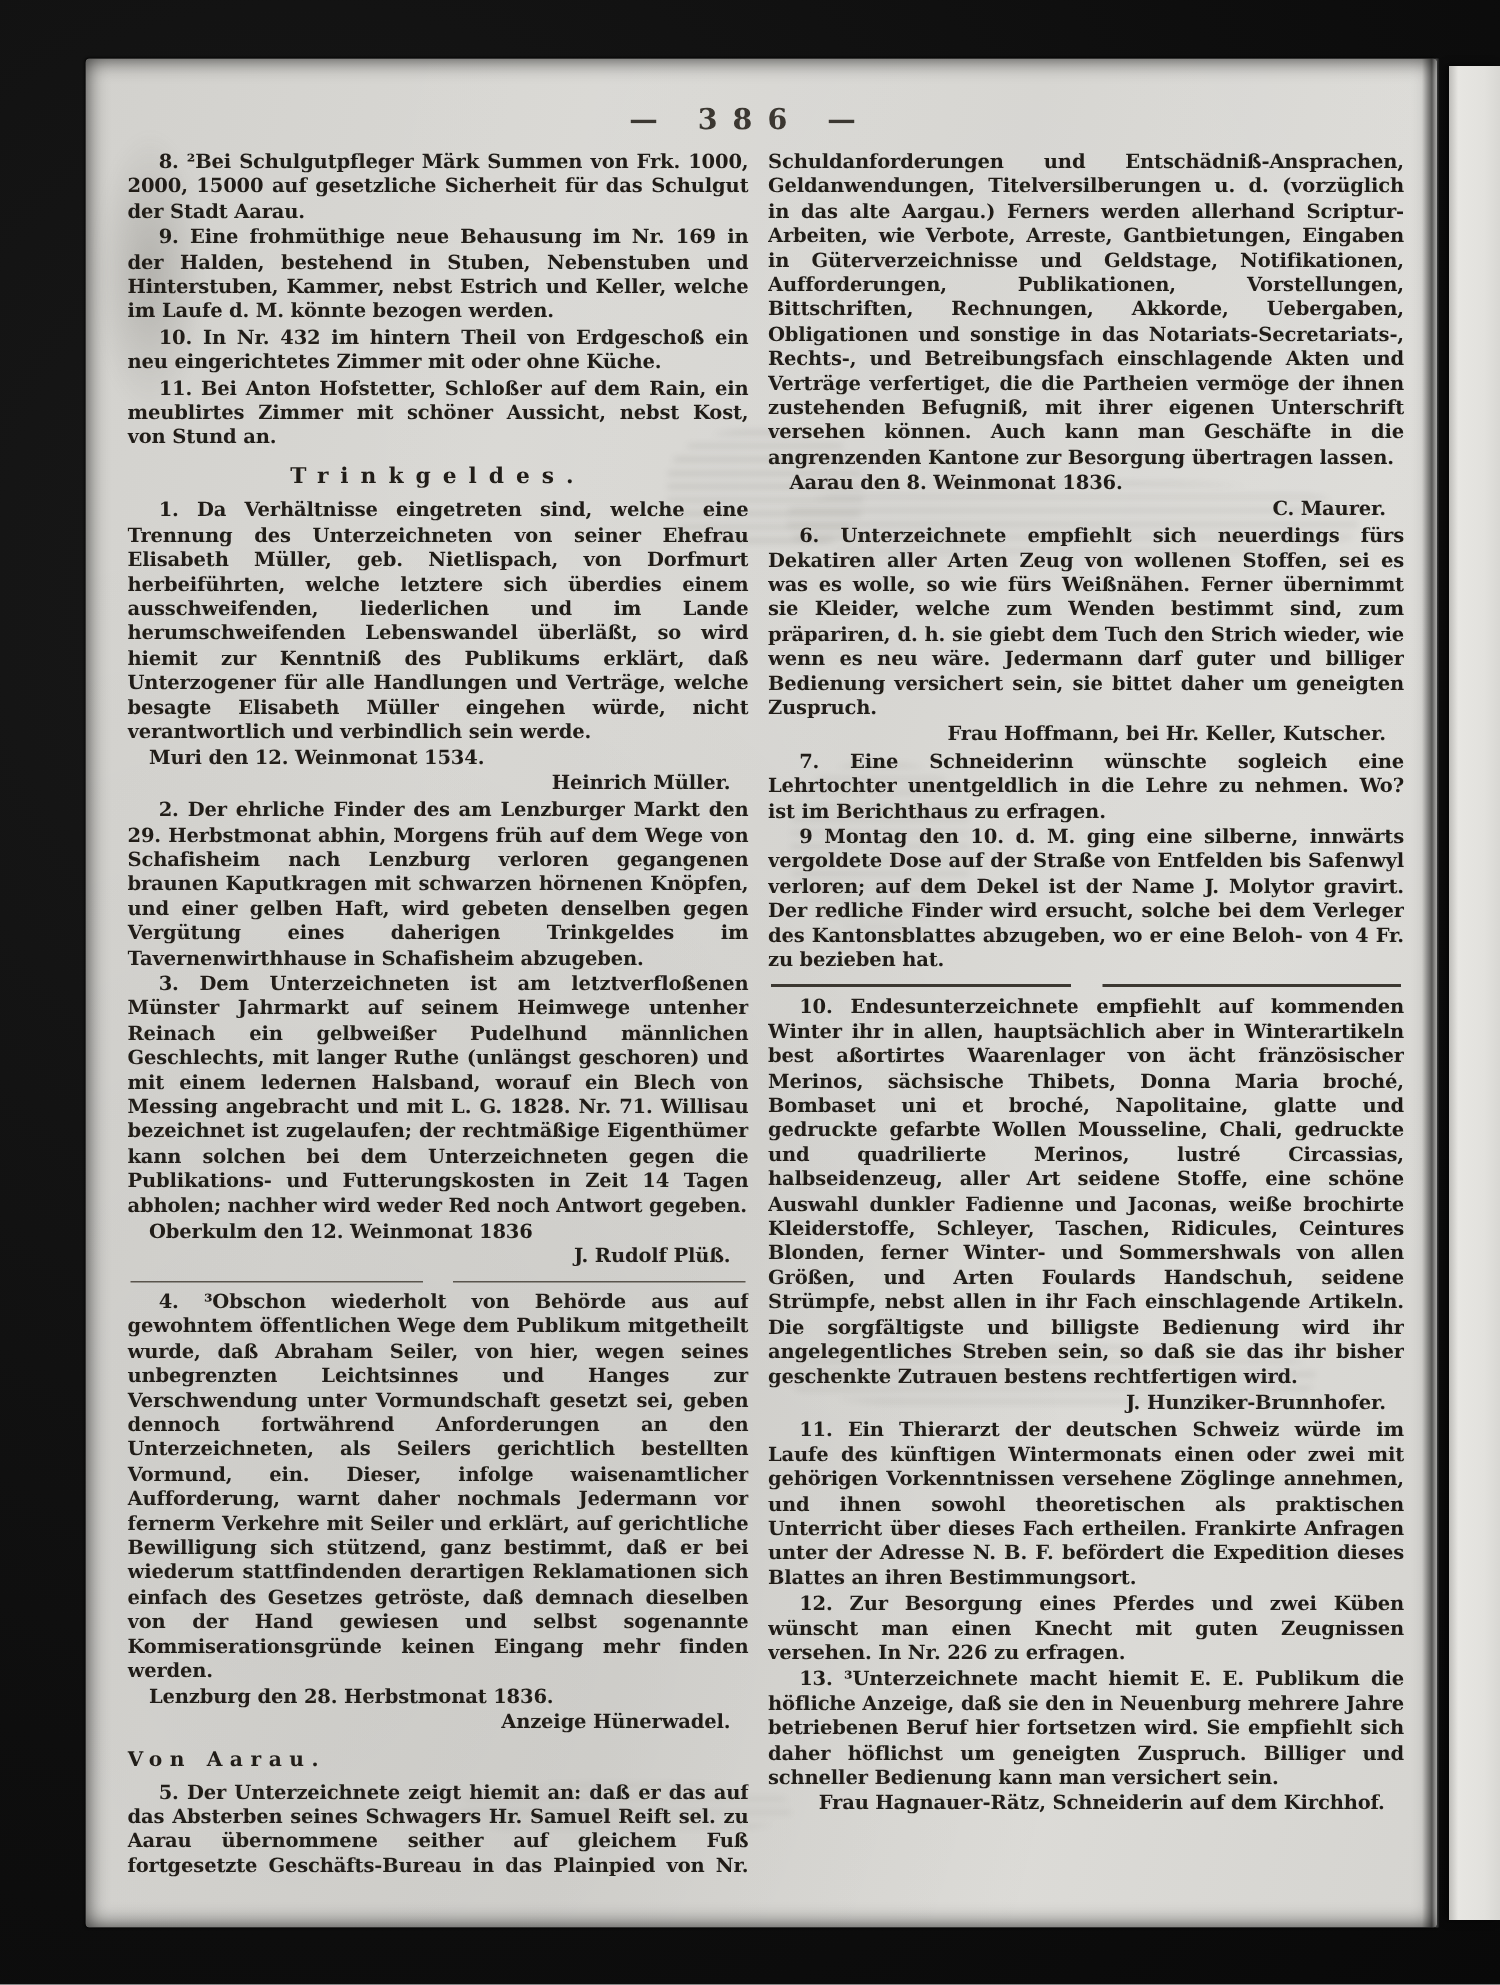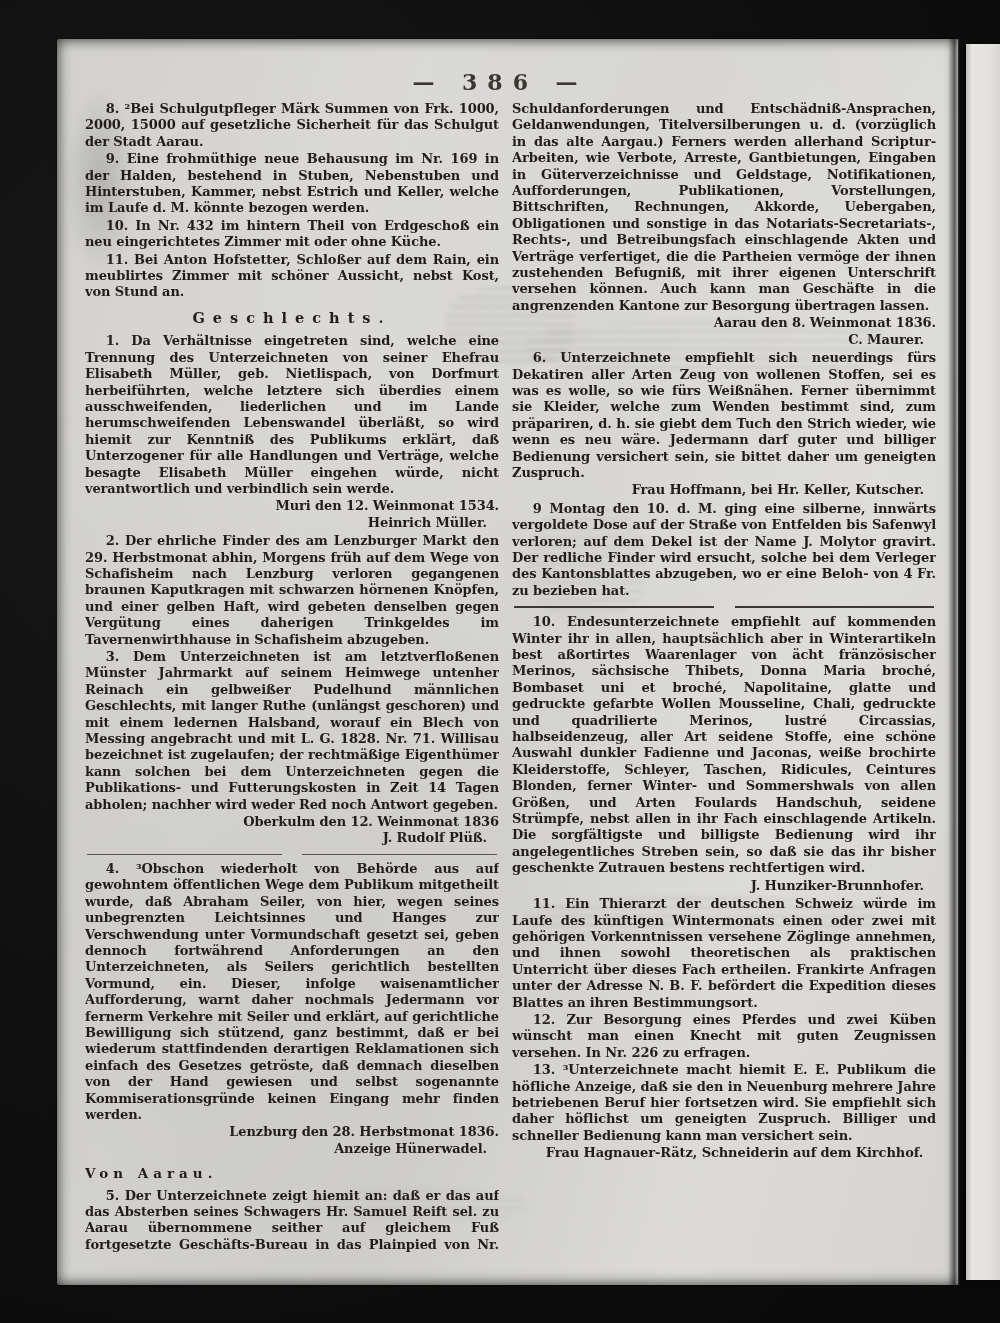--- a/index.html
+++ b/index.html
@@ -24,28 +24,28 @@
     background:linear-gradient(90deg, rgba(0,0,0,0), rgba(0,0,0,.45) 55%, rgba(255,255,255,.25) 80%, rgba(0,0,0,.6) 100%);
     pointer-events:none;
   }
   .sliver{
     position:absolute;left:966px;top:44px;width:34px;height:1236px;
     background:linear-gradient(90deg,#bdbcb8 0%,#e7e6e2 18%,#e2e1dd 70%,#d8d7d3 100%);
     box-shadow:-3px 0 5px rgba(0,0,0,.55);
   }
   .page-header{
     position:absolute;top:30px;left:0;width:886px;text-align:center;
-    font-size:22px;letter-spacing:10px;color:#3b3731;font-weight:bold;
+    font-size:19px;letter-spacing:10px;color:#3b3731;font-weight:bold;
   }
   .col{position:absolute;top:62px;overflow:hidden;height:1152px;
     font-size:13px;line-height:16.4px;font-weight:bold;letter-spacing:-0.1px;}
   .col-left{left:28px;width:414px;}
   .col-right{left:455px;width:424px;}
   .para{margin:0 0 1px 0;text-indent:1.6em;text-align:justify;}
-  .dateline{margin:1px 0 0 0;text-indent:1.1em;text-align:right;}
+  .dateline{margin:1px 0 0 0;text-indent:1.1em;text-align:left;}
   .sig{margin:0 0 2px 0;text-align:right;padding-right:12px;}
   .plain{margin:0 0 2px 0;}
   .indented{margin:0;padding-left:2.6em;text-indent:0;text-align:left;}
   .heading{margin:9px 0 7px 0;text-align:center;letter-spacing:8px;font-size:14.5px;}
   .heading-small{margin:8px 0 6px 0;text-align:left;letter-spacing:5px;font-size:13.5px;}
   .rule{display:flex;justify-content:space-between;margin:7px 2px 6px 2px;}
   .rule span{display:block;width:47.5%;}
   .rule-thin span{border-top:1.6px solid #59544c;}
   .rule-thick span{border-top:2.4px solid #3c3831;}
   .smudge{position:absolute;pointer-events:none;filter:blur(2px);opacity:.5;}
@@ -77,21 +77,21 @@
       <i></i>
     </div>
 
   <div class="page-header">—   386   —</div>
 
   <div class="col col-left">
     <p class="para">8. ²Bei Schulgutpfleger Märk Summen von Frk. 1000, 2000, 15000 auf gesetzliche Sicherheit für das Schulgut der Stadt Aarau.</p>
     <p class="para">9. Eine frohmüthige neue Behausung im Nr. 169 in der Halden, bestehend in Stuben, Nebenstuben und Hinterstuben, Kammer, nebst Estrich und Keller, welche im Laufe d. M. könnte bezogen werden.</p>
     <p class="para">10. In Nr. 432 im hintern Theil von Erdgeschoß ein neu eingerichtetes Zimmer mit oder ohne Küche.</p>
     <p class="para">11. Bei Anton Hofstetter, Schloßer auf dem Rain, ein meublirtes Zimmer mit schöner Aussicht, nebst Kost, von Stund an.</p>
-    <h2 class="heading">Geschlechts.</h2>
+    <h2 class="heading">Trinkgeldes.</h2>
     <p class="para">1. Da Verhältnisse eingetreten sind, welche eine Trennung des Unterzeichneten von seiner Ehefrau Elisabeth Müller, geb. Nietlispach, von Dorfmurt herbeiführten, welche letztere sich überdies einem ausschweifenden, liederlichen und im Lande herumschweifenden Lebenswandel überläßt, so wird hiemit zur Kenntniß des Publikums erklärt, daß Unterzogener für alle Handlungen und Verträge, welche besagte Elisabeth Müller eingehen würde, nicht verantwortlich und verbindlich sein werde.</p>
     <p class="dateline">Muri den 12. Weinmonat 1534.</p>
     <p class="sig">Heinrich Müller.</p>
     <p class="para">2. Der ehrliche Finder des am Lenzburger Markt den 29. Herbstmonat abhin, Morgens früh auf dem Wege von Schafisheim nach Lenzburg verloren gegangenen braunen Kaputkragen mit schwarzen hörnenen Knöpfen, und einer gelben Haft, wird gebeten denselben gegen Vergütung eines daherigen Trinkgeldes im Tavernenwirthhause in Schafisheim abzugeben.</p>
     <p class="para">3. Dem Unterzeichneten ist am letztverfloßenen Münster Jahrmarkt auf seinem Heimwege untenher Reinach ein gelbweißer Pudelhund männlichen Geschlechts, mit langer Ruthe (unlängst geschoren) und mit einem ledernen Halsband, worauf ein Blech von Messing angebracht und mit L. G. 1828. Nr. 71. Willisau bezeichnet ist zugelaufen; der rechtmäßige Eigenthümer kann solchen bei dem Unterzeichneten gegen die Publikations- und Futterungskosten in Zeit 14 Tagen abholen; nachher wird weder Red noch Antwort gegeben.</p>
     <p class="dateline">Oberkulm den 12. Weinmonat 1836</p>
     <p class="sig">J. Rudolf Plüß.</p>
     <div class="rule rule-thin">
         <span></span>
         <span></span>
@@ -102,20 +102,21 @@
     <h2 class="heading-small">Von Aarau.</h2>
     <p class="para">5. Der Unterzeichnete zeigt hiemit an: daß er das auf das Absterben seines Schwagers Hr. Samuel Reift sel. zu Aarau übernommene seither auf gleichem Fuß fortgesetzte Geschäfts-Bureau in das Plainpied von Nr. 121, beim Kaufhaus verlegt habe. Dieses Geschäfts-Bureau befaßt sich wie bis dahin mit Uebernahme und Besorgung vorkommender Liquidationen, Verwaltungen, privat Liegenschaftskäufen und Verpachtungen, rechtlicher Einkassirung jeder Art,</p>
   </div>
 
   <div class="col col-right">
     <p class="para" style="text-indent:0;">Schuldanforderungen und Entschädniß-Ansprachen, Geldanwendungen, Titelversilberungen u. d. (vorzüglich in das alte Aargau.) Ferners werden allerhand Scriptur-Arbeiten, wie Verbote, Arreste, Gantbietungen, Eingaben in Güterverzeichnisse und Geldstage, Notifikationen, Aufforderungen, Publikationen, Vorstellungen, Bittschriften, Rechnungen, Akkorde, Uebergaben, Obligationen und sonstige in das Notariats-Secretariats-, Rechts-, und Betreibungsfach einschlagende Akten und Verträge verfertiget, die die Partheien vermöge der ihnen zustehenden Befugniß, mit ihrer eigenen Unterschrift versehen können. Auch kann man Geschäfte in die angrenzenden Kantone zur Besorgung übertragen lassen.</p>
     <p class="dateline">Aarau den 8. Weinmonat 1836.</p>
     <p class="sig">C. Maurer.</p>
     <p class="para">6. Unterzeichnete empfiehlt sich neuerdings fürs Dekatiren aller Arten Zeug von wollenen Stoffen, sei es was es wolle, so wie fürs Weißnähen. Ferner übernimmt sie Kleider, welche zum Wenden bestimmt sind, zum präpariren, d. h. sie giebt dem Tuch den Strich wieder, wie wenn es neu wäre. Jedermann darf guter und billiger Bedienung versichert sein, sie bittet daher um geneigten Zuspruch.</p>
     <p class="sig">Frau Hoffmann, bei Hr. Keller, Kutscher.</p>
+    <p class="para">7. Eine Schneiderinn wünschte sogleich eine Lehrtochter unentgeldlich in die Lehre zu nehmen. Wo? ist im Berichthaus zu erfragen.</p>
     <p class="para">9 Montag den 10. d. M. ging eine silberne, innwärts vergoldete Dose auf der Straße von Entfelden bis Safenwyl verloren; auf dem Dekel ist der Name J. Molytor gravirt. Der redliche Finder wird ersucht, solche bei dem Verleger des Kantonsblattes abzugeben, wo er eine Beloh- von 4 Fr. zu bezieben hat.</p>
     <div class="rule rule-thick">
         <span></span>
         <span></span>
       </div>
     <p class="para">10. Endesunterzeichnete empfiehlt auf kommenden Winter ihr in allen, hauptsächlich aber in Winterartikeln best aßortirtes Waarenlager von ächt fränzösischer Merinos, sächsische Thibets, Donna Maria broché, Bombaset uni et broché, Napolitaine, glatte und gedruckte gefarbte Wollen Mousseline, Chali, gedruckte und quadrilierte Merinos, lustré Circassias, halbseidenzeug, aller Art seidene Stoffe, eine schöne Auswahl dunkler Fadienne und Jaconas, weiße brochirte Kleiderstoffe, Schleyer, Taschen, Ridicules, Ceintures Blonden, ferner Winter- und Sommershwals von allen Größen, und Arten Foulards Handschuh, seidene Strümpfe, nebst allen in ihr Fach einschlagende Artikeln. Die sorgfältigste und billigste Bedienung wird ihr angelegentliches Streben sein, so daß sie das ihr bisher geschenkte Zutrauen bestens rechtfertigen wird.</p>
     <p class="sig">J. Hunziker-Brunnhofer.</p>
     <p class="para">11. Ein Thierarzt der deutschen Schweiz würde im Laufe des künftigen Wintermonats einen oder zwei mit gehörigen Vorkenntnissen versehene Zöglinge annehmen, und ihnen sowohl theoretischen als praktischen Unterricht über dieses Fach ertheilen. Frankirte Anfragen unter der Adresse N. B. F. befördert die Expedition dieses Blattes an ihren Bestimmungsort.</p>
     <p class="para">12. Zur Besorgung eines Pferdes und zwei Küben wünscht man einen Knecht mit guten Zeugnissen versehen. In Nr. 226 zu erfragen.</p>
     <p class="para">13. ³Unterzeichnete macht hiemit E. E. Publikum die höfliche Anzeige, daß sie den in Neuenburg mehrere Jahre betriebenen Beruf hier fortsetzen wird. Sie empfiehlt sich daher höflichst um geneigten Zuspruch. Billiger und schneller Bedienung kann man versichert sein.</p>

